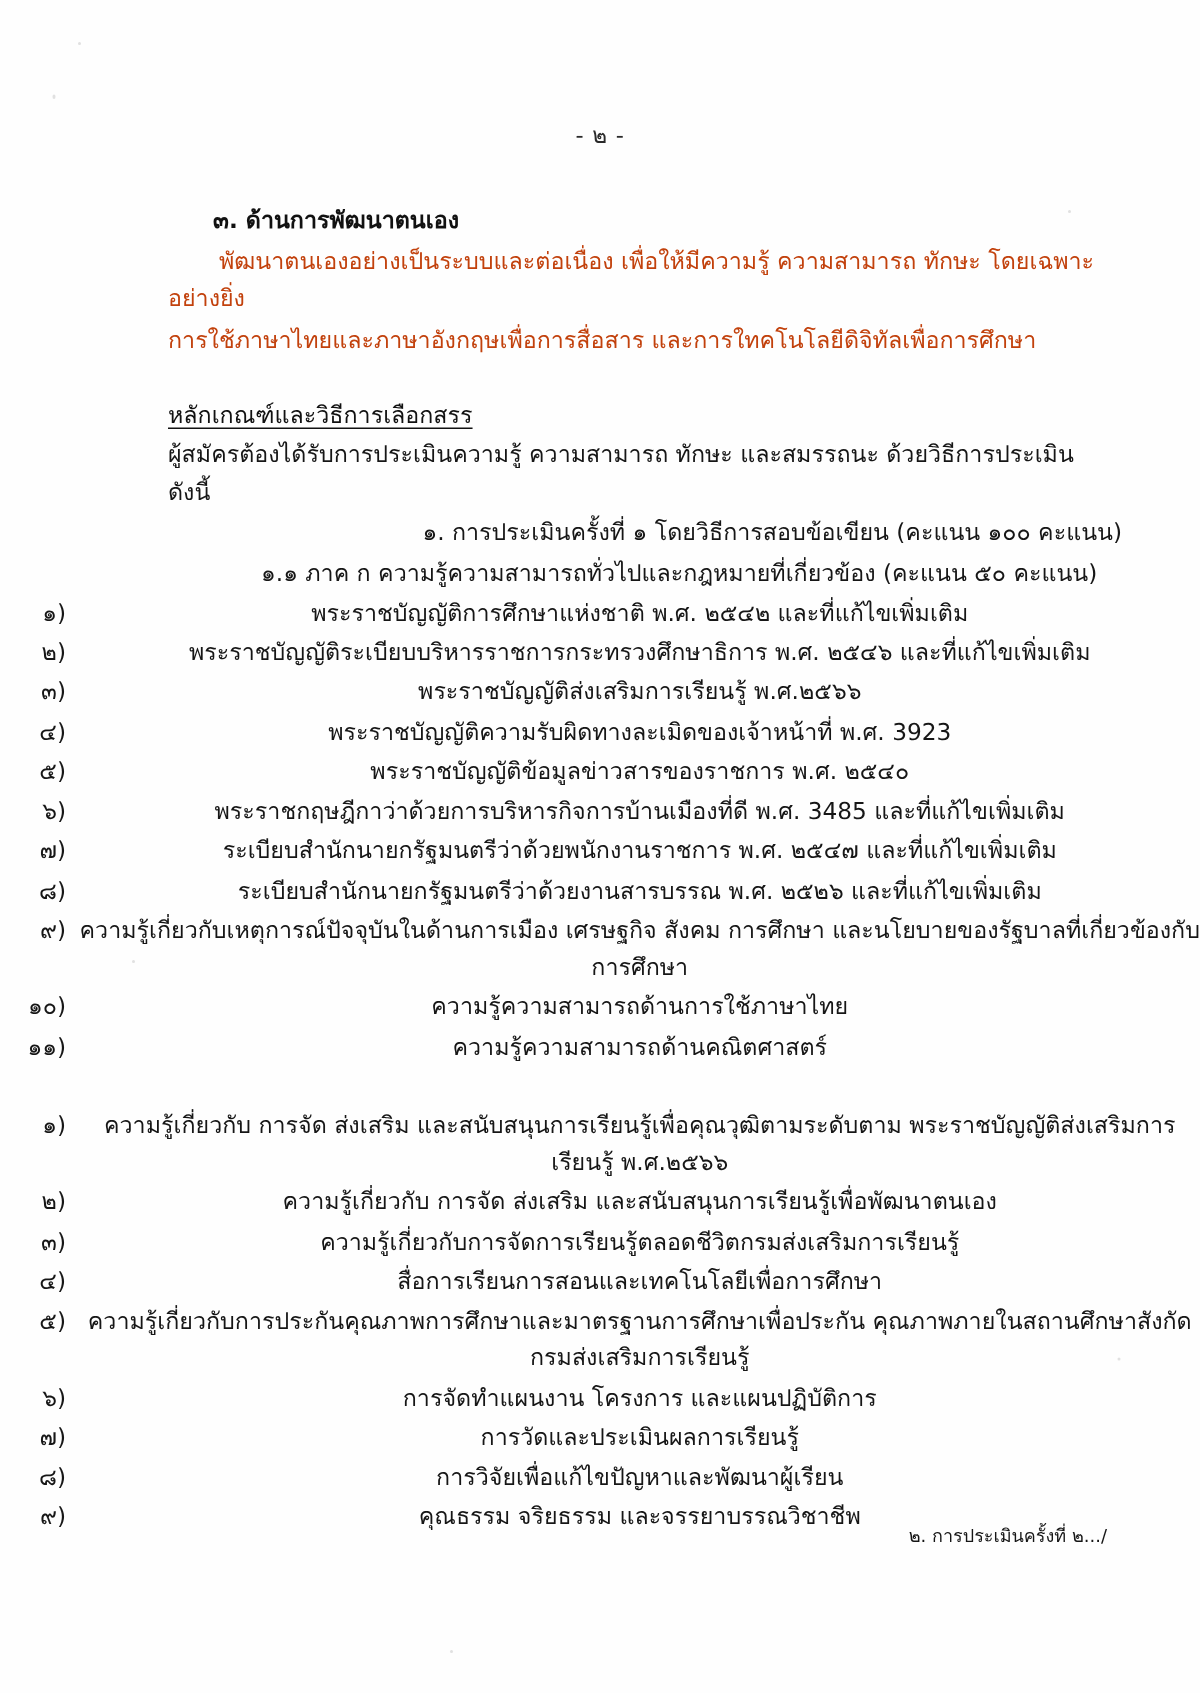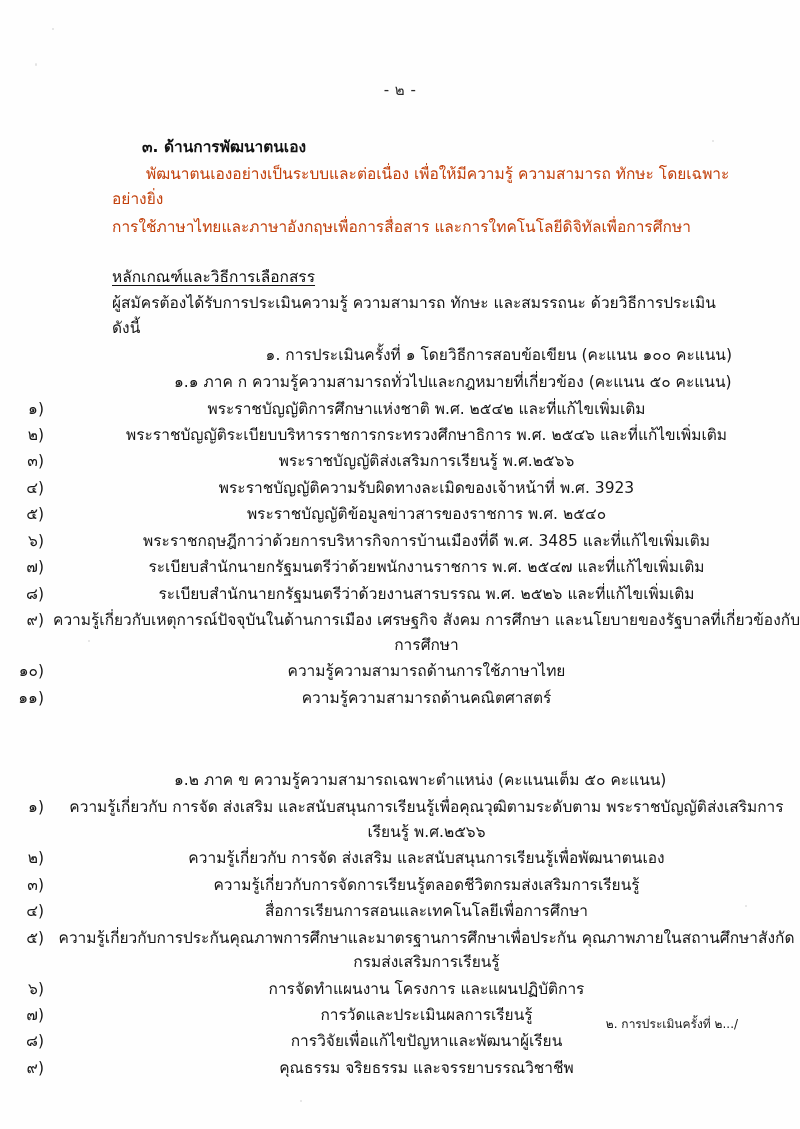--- a/index.html
+++ b/index.html
@@ -35,21 +35,21 @@
   }
   .page-number {
     text-align: center;
     font-size: 15px;
     margin-top: 78px;
     letter-spacing: .5px;
     color: #2a2a2a;
   }
   .block {
     padding-left: 112px;
-    padding-right: 68px;
+    padding-right: 52px;
     margin-top: 32px;
   }
   .heading-bold {
     font-weight: 700;
     font-size: 15.5px;
     margin-top: 22px;
     padding-left: 30px;
     color: #111;
   }
   .para {
@@ -186,23 +186,20 @@
           <span class="itext">ความรู้ความสามารถด้านการใช้ภาษาไทย</span>
         </li>
       <li>
           <span class="marker">๑๑)</span>
           <span class="itext">ความรู้ความสามารถด้านคณิตศาสตร์</span>
         </li>
     </ol>
 
     <div class="gap-lg"></div>
 
-    <div class="block">
-      <div class="line lvl3">๑.๒ ภาค ข ความรู้ความสามารถเฉพาะตำแหน่ง (คะแนนเต็ม ๕๐ คะแนน)</div>
-    </div>
 
     <ol class="items sub-b">
       <li>
           <span class="marker">๑)</span>
           <span class="itext">ความรู้เกี่ยวกับ การจัด ส่งเสริม และสนับสนุนการเรียนรู้เพื่อคุณวุฒิตามระดับตาม พระราชบัญญัติส่งเสริมการเรียนรู้ พ.ศ.๒๕๖๖</span>
         </li>
       <li>
           <span class="marker">๒)</span>
           <span class="itext">ความรู้เกี่ยวกับ การจัด ส่งเสริม และสนับสนุนการเรียนรู้เพื่อพัฒนาตนเอง</span>
         </li>

